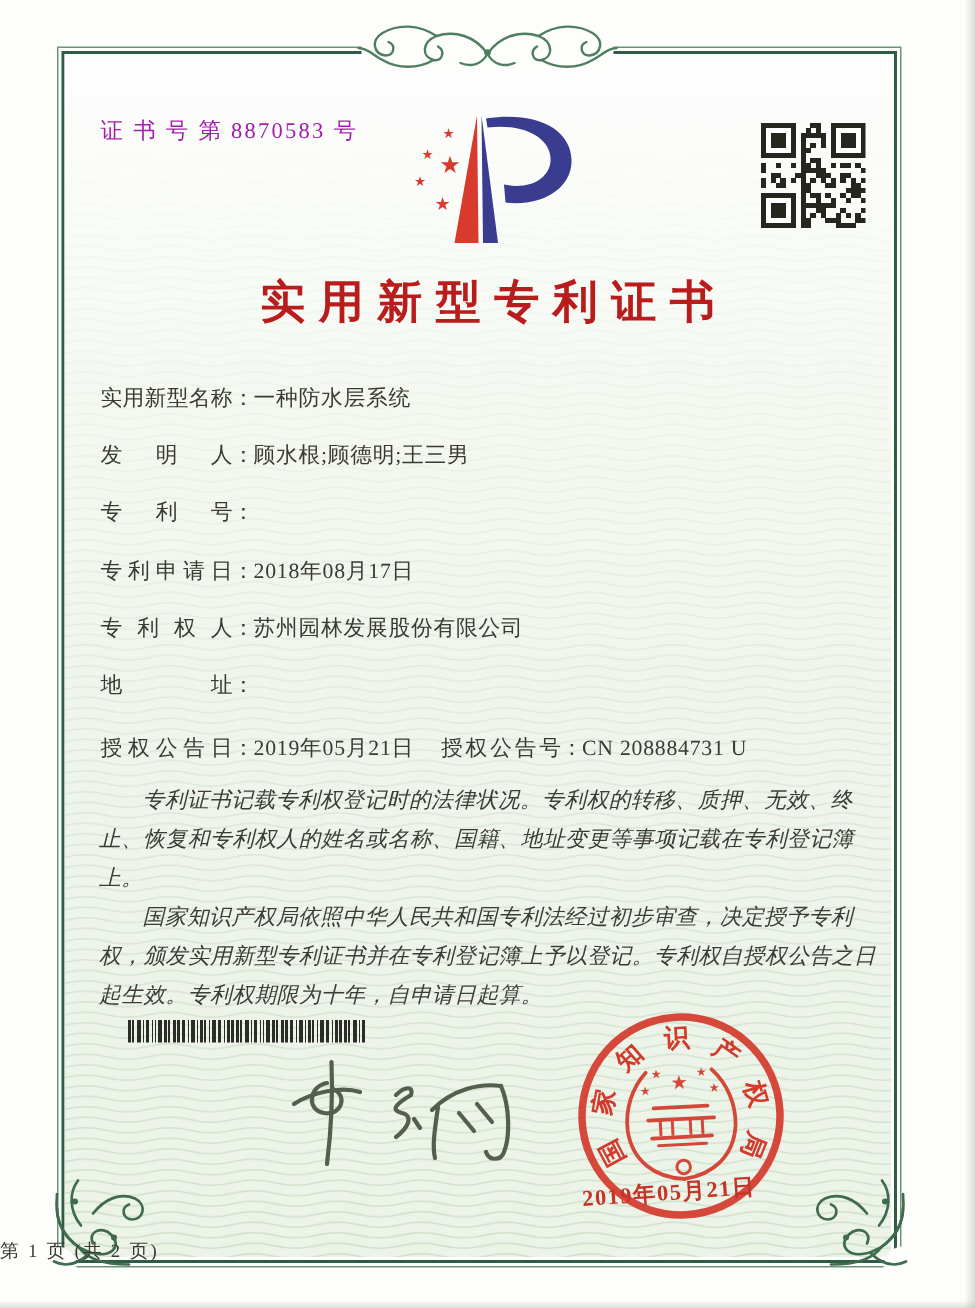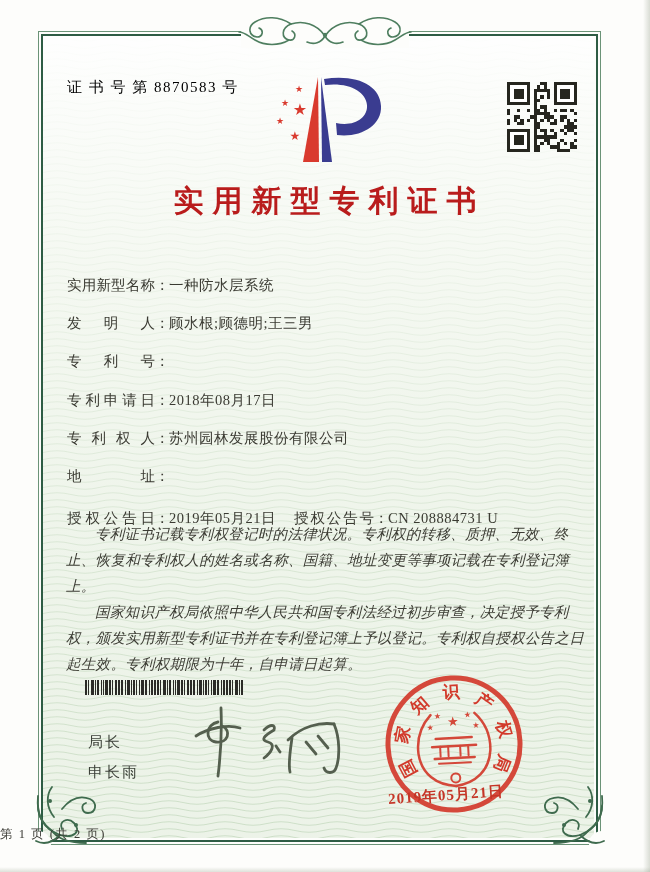--- a/index.html
+++ b/index.html
@@ -9,32 +9,32 @@
         background:linear-gradient(to left,rgba(150,160,140,.35),rgba(150,160,140,0));}
   .scan-shadow-bottom{position:absolute;left:0;bottom:0;width:100%;height:5px;
         background:linear-gradient(to top,rgba(150,160,140,.3),rgba(150,160,140,0));}
 
   .frame{position:absolute;left:38px;top:31px;width:561px;height:812px;
          border:1px solid #6b9377;}
   .frame-inner{position:absolute;inset:2px;border:2.5px solid #2e5c44;}
 
   .waves{position:absolute;left:43px;top:36px;}
 
-  .cert-no{position:absolute;left:67px;top:78px;font-size:15px;letter-spacing:1.5px;color:#000000;}
+  .cert-no{position:absolute;left:67px;top:78px;font-size:15px;letter-spacing:1.5px;color:#a21caf;}
 
   .logo{position:absolute;left:252px;top:74px;}
   .qr{position:absolute;left:507px;top:82px;}
 
   .title{position:absolute;left:0;top:181px;width:100%;text-align:center;
          font-size:30px;font-weight:600;letter-spacing:9px;padding-left:9px;
          box-sizing:border-box;color:#b91c1c;}
 
   .field-row{position:absolute;left:67px;display:flex;align-items:baseline;
              font-size:14.5px;white-space:nowrap;color:#3a3a32;}
-  .flabel{display:inline-block;width:88px;text-align:justify;text-align-last:justify;margin-top:20px;}
+  .flabel{display:inline-block;width:88px;text-align:justify;text-align-last:justify;}
   .flabel.narrow{width:80px;}
   .fcolon{display:inline-block;width:14px;}
   .fvalue{letter-spacing:.5px;}
   .grant-gap{margin-left:18px;}
 
   .paras{position:absolute;left:66px;top:521px;width:520px;font-size:14.5px;
          line-height:26px;font-style:italic;color:#3c3c34;}
   .paras p{margin:0;text-indent:2em;letter-spacing:.3px;}
 
   .barcode{position:absolute;left:85px;top:680px;}
@@ -368,24 +368,20 @@
       <rect x="136" y="0" width="1" height="15"></rect>
       <rect x="138" y="0" width="2" height="15"></rect>
       <rect x="141" y="0" width="2" height="15"></rect>
       <rect x="144" y="0" width="2" height="15"></rect>
       <rect x="147" y="0" width="1" height="15"></rect>
       <rect x="150" y="0" width="3" height="15"></rect>
       <rect x="154" y="0" width="1" height="15"></rect>
       <rect x="156" y="0" width="2" height="15"></rect>
     </svg>
 
-  <div class="signer">
-    <div>局长</div>
-    <div>申长雨</div>
-  </div>
 
   <svg class="signature" width="160" height="80" viewBox="0 0 160 80">
     <g fill="none" stroke="#45503f" stroke-width="2.8" stroke-linecap="round" opacity="0.9">
       <path d="M8,34 C20,26 40,22 52,26"></path>
       <path d="M30,20 C18,22 16,38 28,40 C40,42 44,28 34,24"></path>
       <path d="M33,6 C34,30 32,58 30,74"></path>
       <path d="M76,28 C82,22 88,22 86,28 C76,34 72,38 80,40 C88,42 84,50 76,56"></path>
       <path d="M88,44 l4,6"></path>
       <path d="M104,36 C102,50 100,62 102,70"></path>
       <path d="M100,38 C114,24 132,20 146,22"></path>

